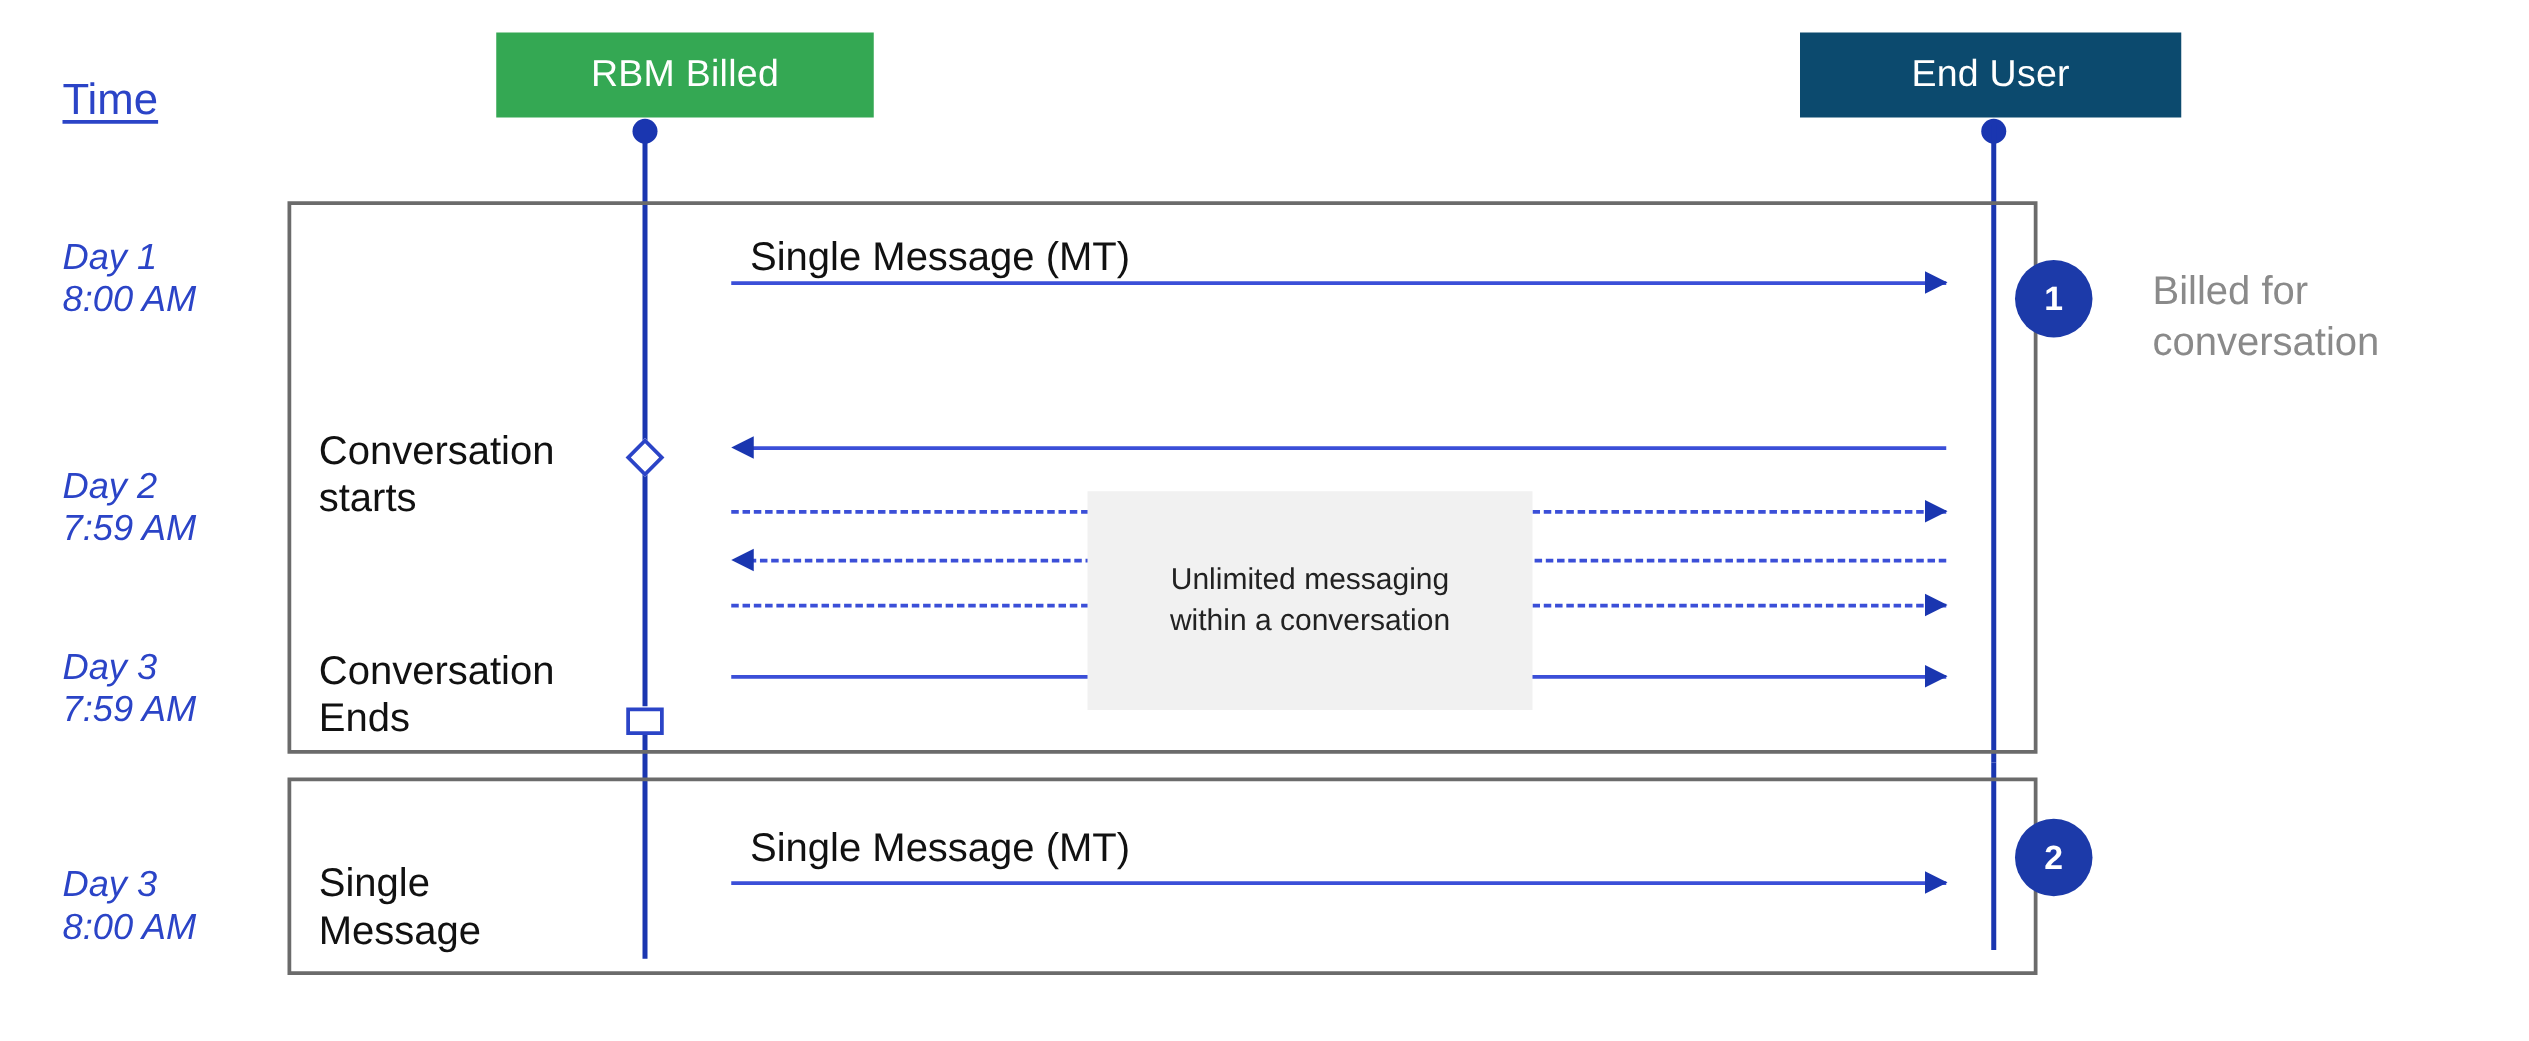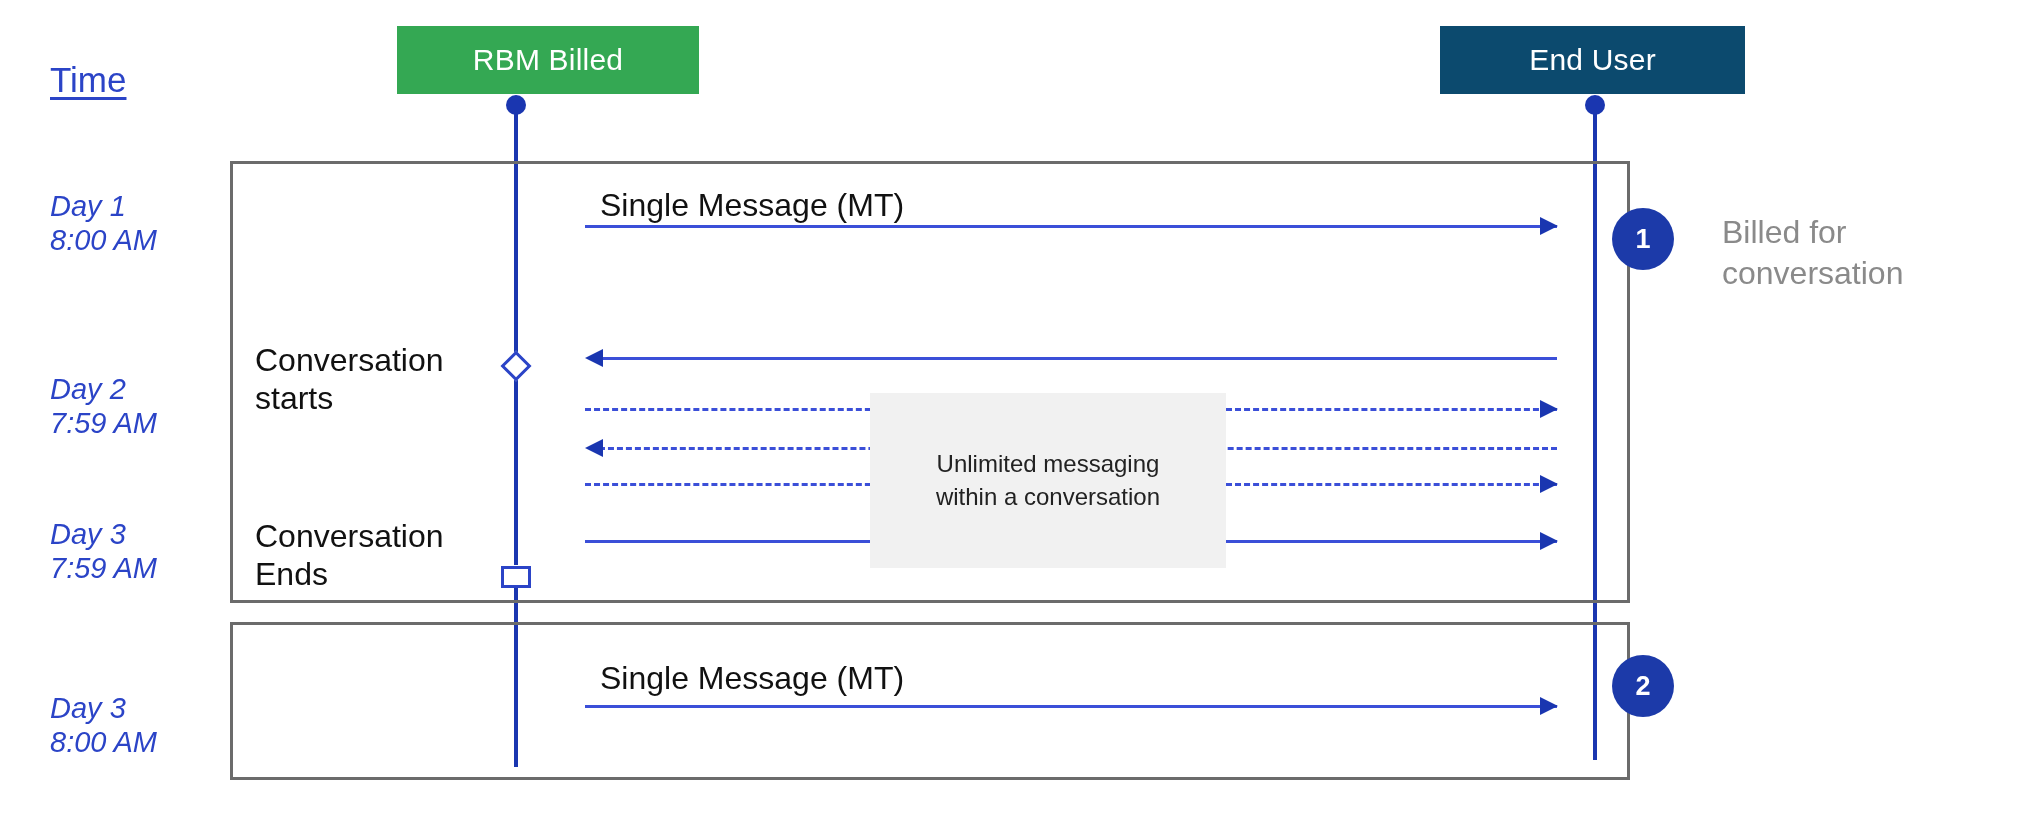--- a/index.html
+++ b/index.html
@@ -134,20 +134,22 @@
   </div>
 
   <div class="abs badge" style="left:1612px;top:208px;">
     <span>1</span>
   </div>
   <div class="abs note-text" style="left:1722px;top:212px;">Billed for
 conversation</div>
 
   <div class="abs frame" style="left:230px;top:622px;width:1400px;height:158px;"></div>
 
+  <div class="abs blk-label" style="left:255px;top:688px;">Single
+Message</div>
 
   <div class="abs msg-label" style="left:600px;top:648px;">Single Message (MT)</div>
   <div class="abs arrow-line" style="left:585px;top:705px;width:972px;"></div>
   <div class="abs arrow-head right" style="left:1540px;top:697px;"></div>
 
   <div class="abs badge" style="left:1612px;top:655px;">
     <span>2</span>
   </div>
 
 </div>

